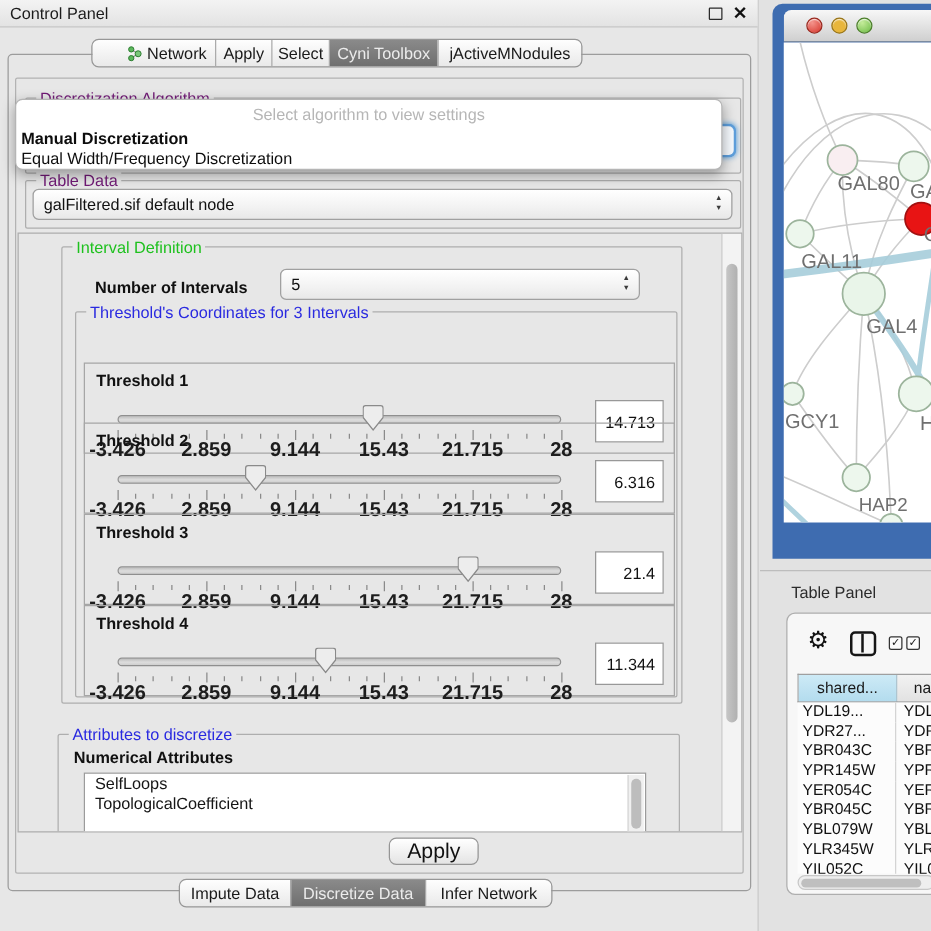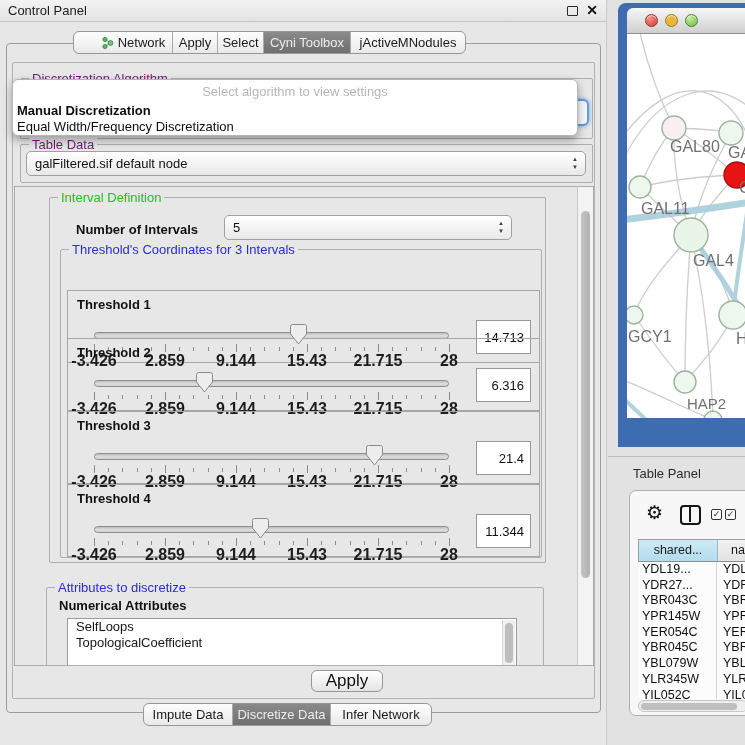--- a/index.html
+++ b/index.html
@@ -387,21 +387,21 @@
         <div class="thumb"></div>
       </div>
     </div>
 
     <div class="apply-btn">Apply</div>
 
     <div class="seg-strip bottom-strip" id="bottom-tabs">
         <div class="seg" style="width: 89px;">
           <span>Impute Data</span>
         </div>
-        <div class="seg active" style="width: 98px;">
+        <div class="seg active" style="width: 108px;">
           <span>Discretize Data</span>
         </div>
         <div class="seg" style="width: 100px;">
           <span>Infer Network</span>
         </div>
       </div>
   </div>
 
   <div class="netwin">
     <div class="net-titlebar">

